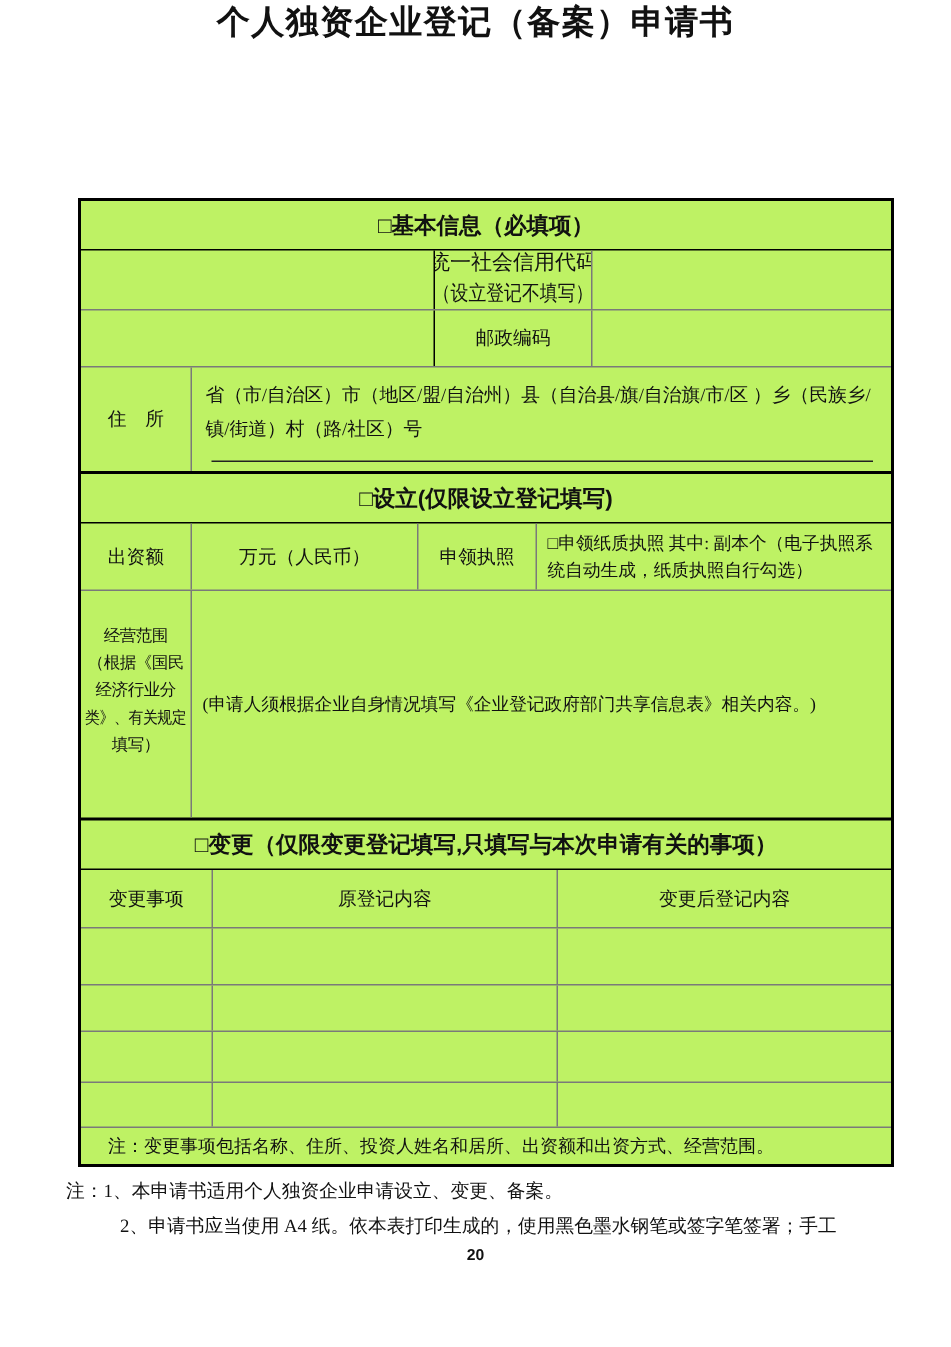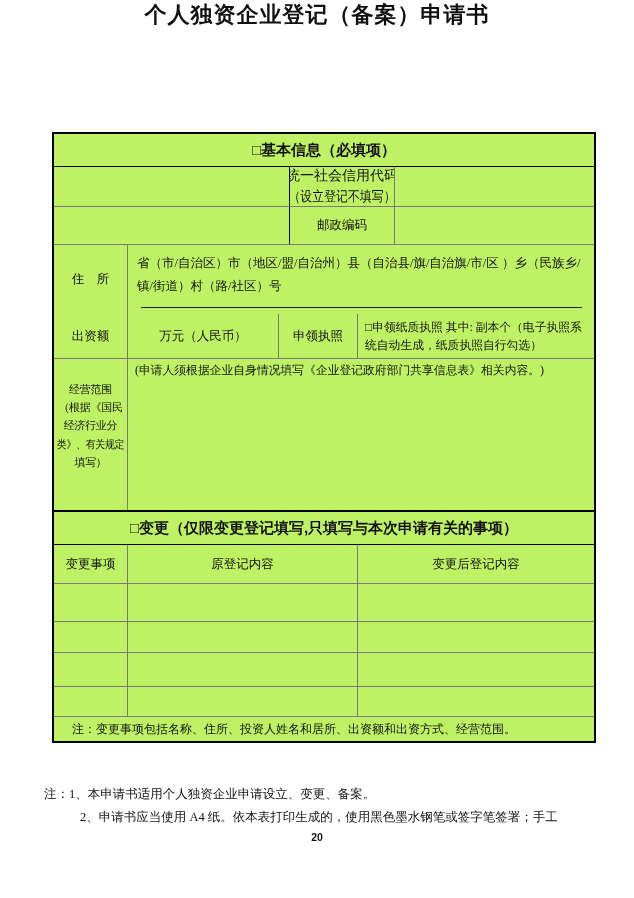--- a/index.html
+++ b/index.html
@@ -94,31 +94,31 @@
     font-size: 11px;
     line-height: 1.65;
     letter-spacing: -0.3px;
     padding-bottom: 18px;
     align-items: center;
   }
   .scope-label span { display: block; white-space: nowrap; }
   .scope-label .squeeze { transform: scaleX(0.9); transform-origin: center; }
   .scope-content {
     flex-direction: column;
-    justify-content: flex-start;
+    justify-content: center;
     align-items: flex-start;
     text-align: left;
     padding: 4px 6px 3px 7px;
     font-size: 11.8px;
   }
   .crows .crow:nth-child(1) { height: 38px; }
   .crows .crow:nth-child(2) { height: 31px; }
   .crows .crow:nth-child(3) { height: 34px; }
   .crows .crow:nth-child(4) { height: 30px; }
-  .c0 { width: 74px; }
+  .c0 { width: 88px; }
   .c1 { width: 230px; }
   .c2 { flex: 1; }
   .note-row {
     height: 24px;
     display: flex; align-items: center;
     font-size: 12px;
     padding-left: 18px;
   }
   .footnotes {
     position: absolute;
@@ -163,20 +163,21 @@
     </div>
 
     <div class="row r-addr no-bb">
       <div class="cell w-label">住　所</div>
       <div class="cell w-rest addr-content">
         <div>省（市/自治区）市（地区/盟/自治州）县（自治县/旗/自治旗/市/区 ）乡（民族乡/镇/街道）村（路/社区）号</div>
         <div class="write-line"></div>
       </div>
     </div>
 
+    <div class="sec-head thick-top h-head2">□设立(仅限设立登记填写)</div>
 
     <div class="row r-capital">
       <div class="cell w-label">出资额</div>
       <div class="cell w-unit">万元（人民币）</div>
       <div class="cell w-lic">申领执照</div>
       <div class="cell w-rest license-opt">□申领纸质执照 其中: 副本个（电子执照系统自动生成，纸质执照自行勾选）</div>
     </div>
 
     <div class="row r-scope no-bb">
       <div class="cell w-label scope-label">

